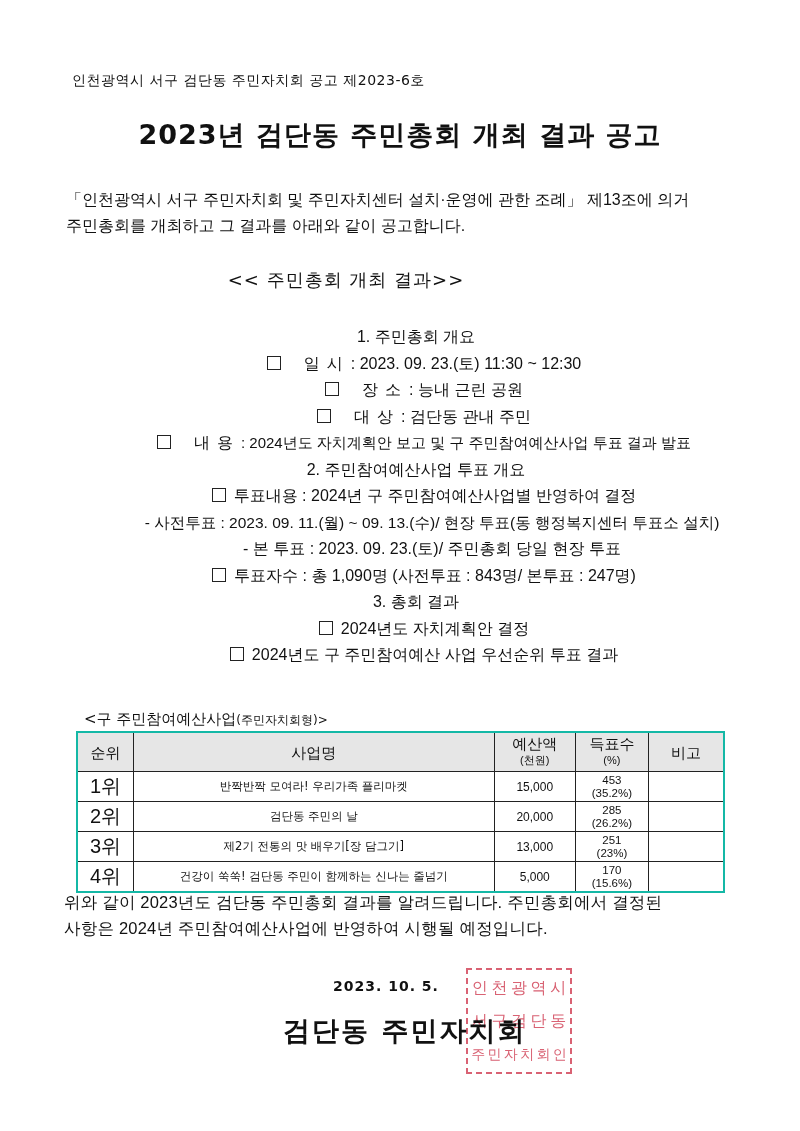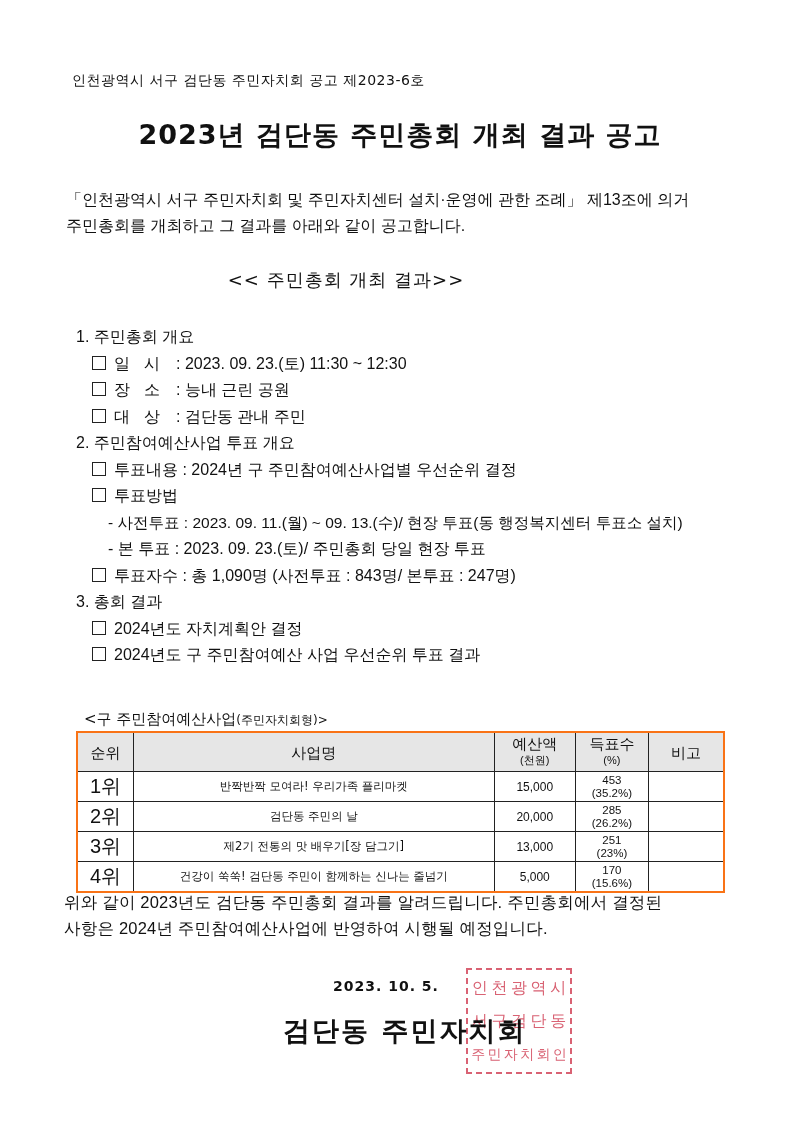--- a/index.html
+++ b/index.html
@@ -1,33 +1,33 @@
 <!DOCTYPE html>
 <html><head>
   <meta charset="utf-8">
   <style>
     html, body { margin: 0; padding: 0; background: #ffffff; }
     body { width: 800px; height: 1131px; position: relative; overflow: hidden; color: #111; font-family: "DejaVu Sans", "Liberation Sans", sans-serif; }
     .doc-number { position: absolute; left: 64px; top: 72px; font-size: 14px; letter-spacing: 0.5px; margin-left: 8px; }
     .doc-title { position: absolute; left: 0; width: 800px; top: 117px; text-align: center; font-size: 27px; font-weight: bold; letter-spacing: 1px; }
     .intro { position: absolute; left: 66px; top: 187px; width: 680px; font-family: "Liberation Sans", sans-serif; font-size: 16px; line-height: 26px; }
     .section-heading { position: absolute; left: 0; width: 692px; top: 268px; text-align: center; font-size: 18px; letter-spacing: 1px; }
-    .content { position: absolute; left: 76px; top: 324px; width: 680px; font-family: "Liberation Sans", sans-serif; font-size: 16px; }
+    .content { position: absolute; left: 76px; top: 324px; width: 680px; font-family: "Liberation Sans", sans-serif; font-size: 16px; text-align: center; }
     .line { height: 26.5px; line-height: 26.5px; white-space: nowrap; }
     .lvl1 { padding-left: 0; }
     .lvl2 { padding-left: 16px; }
     .lvl3 { padding-left: 32px; }
     .chk { display: inline-block; width: 12px; height: 12px; border: 1.4px solid #222; vertical-align: -1px; margin-right: 8px; }
     .lbl-spaced { display: inline-block; width: 62px; letter-spacing: 0; }
     .lbl-spaced span { display: inline-block; }
     .table-caption { position: absolute; left: 84px; top: 710px; font-size: 15px; }
     .table-caption small { font-size: 12px; }
     table.results { position: absolute; left: 76px; top: 731px; width: 649px; border-collapse: collapse; font-family: "Liberation Sans", sans-serif; }
     table.results th, table.results td { border: 1px solid #222; text-align: center; padding: 0; }
-    table.results { border: 2px solid #f97316; }
+    table.results { border: 2px solid #14b8a6; }
     table.results th { background: #e6e6e6; font-weight: normal; height: 38px; font-size: 15px; line-height: 15px; }
     table.results th .sub { font-size: 11px; display: block; margin-top: 2px; }
     table.results td { height: 29px; font-size: 12px; }
     table.results td.rank { font-size: 20px; width: 52px; border-radius: 15px; }
     table.results td.name { width: 340px; font-family: "DejaVu Sans", sans-serif; font-size: 11.5px; }
     table.results td.budget { width: 76px; font-size: 12px; }
     table.results td.votes { width: 68px; font-size: 11.5px; line-height: 13px; }
     table.results td.note { width: 70px; }
     .closing { position: absolute; left: 64px; top: 889px; width: 680px; font-family: "Liberation Sans", sans-serif; font-size: 16.5px; line-height: 26px; letter-spacing: 0.2px; }
     .date { position: absolute; left: 333px; top: 978px; font-size: 14px; font-weight: bold; letter-spacing: 1px; }
@@ -53,27 +53,27 @@
 
   <div class="line lvl2">
     <span class="chk"></span><span class="lbl-spaced"><span style="width:30px">일</span><span>시</span></span><span>: 2023. 09. 23.(토) 11:30 ~ 12:30</span>
   </div>
   <div class="line lvl2">
     <span class="chk"></span><span class="lbl-spaced"><span style="width:30px">장</span><span>소</span></span><span>: 능내 근린 공원</span>
   </div>
   <div class="line lvl2">
     <span class="chk"></span><span class="lbl-spaced"><span style="width:30px">대</span><span>상</span></span><span>: 검단동 관내 주민</span>
   </div>
+  <div class="line lvl2">
+    <span class="chk"></span><span class="lbl-spaced"><span style="width:30px">내</span><span>용</span></span><span style="font-size:15px">: 2024년도 자치계획안 보고 및 구 주민참여예산사업 투표 결과 발표</span>
+  </div>
 
   <div class="line lvl1">2. 주민참여예산사업 투표 개요</div>
   <div class="line lvl2">
-    <span class="chk"></span><span>투표내용 : 2024년 구 주민참여예산사업별 우선순위 결정</span>
-  </div>
-  <div class="line lvl2">
-    <span class="chk"></span><span>투표방법</span>
+    <span class="chk"></span><span>투표내용 : 2024년 구 주민참여예산사업별 반영하여 결정</span>
   </div>
   <div class="line lvl3" style="font-size:15.5px">- 사전투표 : 2023. 09. 11.(월) ~ 09. 13.(수)/ 현장 투표(동 행정복지센터 투표소 설치)</div>
   <div class="line lvl3">- 본 투표 : 2023. 09. 23.(토)/ 주민총회 당일 현장 투표</div>
   <div class="line lvl2">
     <span class="chk"></span><span>투표자수 : 총 1,090명 (사전투표 : 843명/ 본투표 : 247명)</span>
   </div>
 
   <div class="line lvl1">3. 총회 결과</div>
   <div class="line lvl2">
     <span class="chk"></span><span>2024년도 자치계획안 결정</span>

